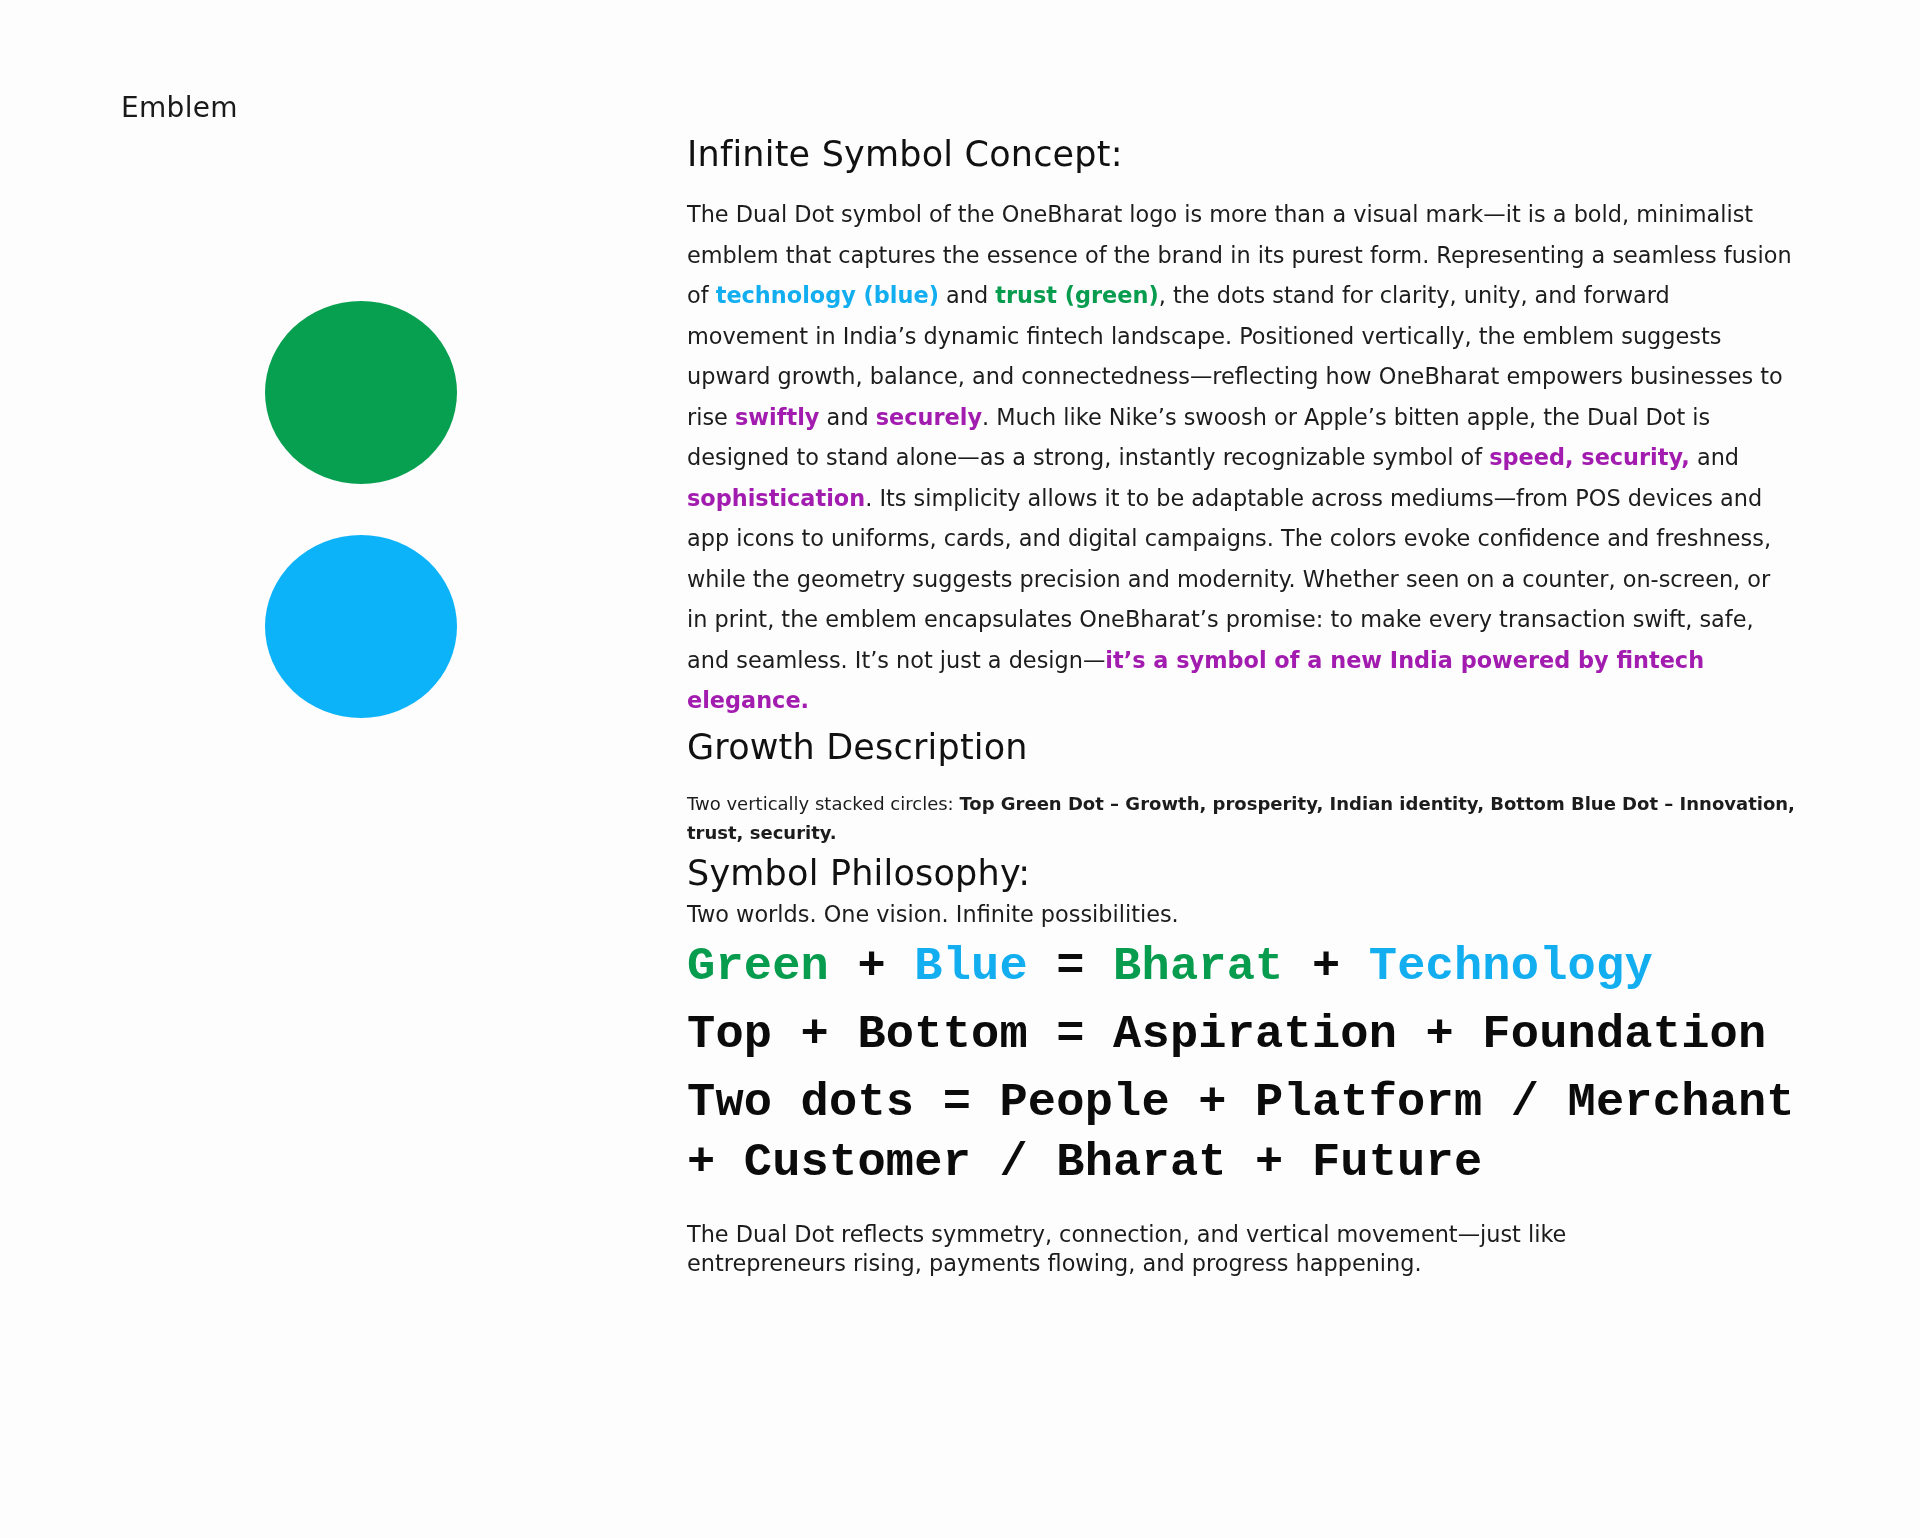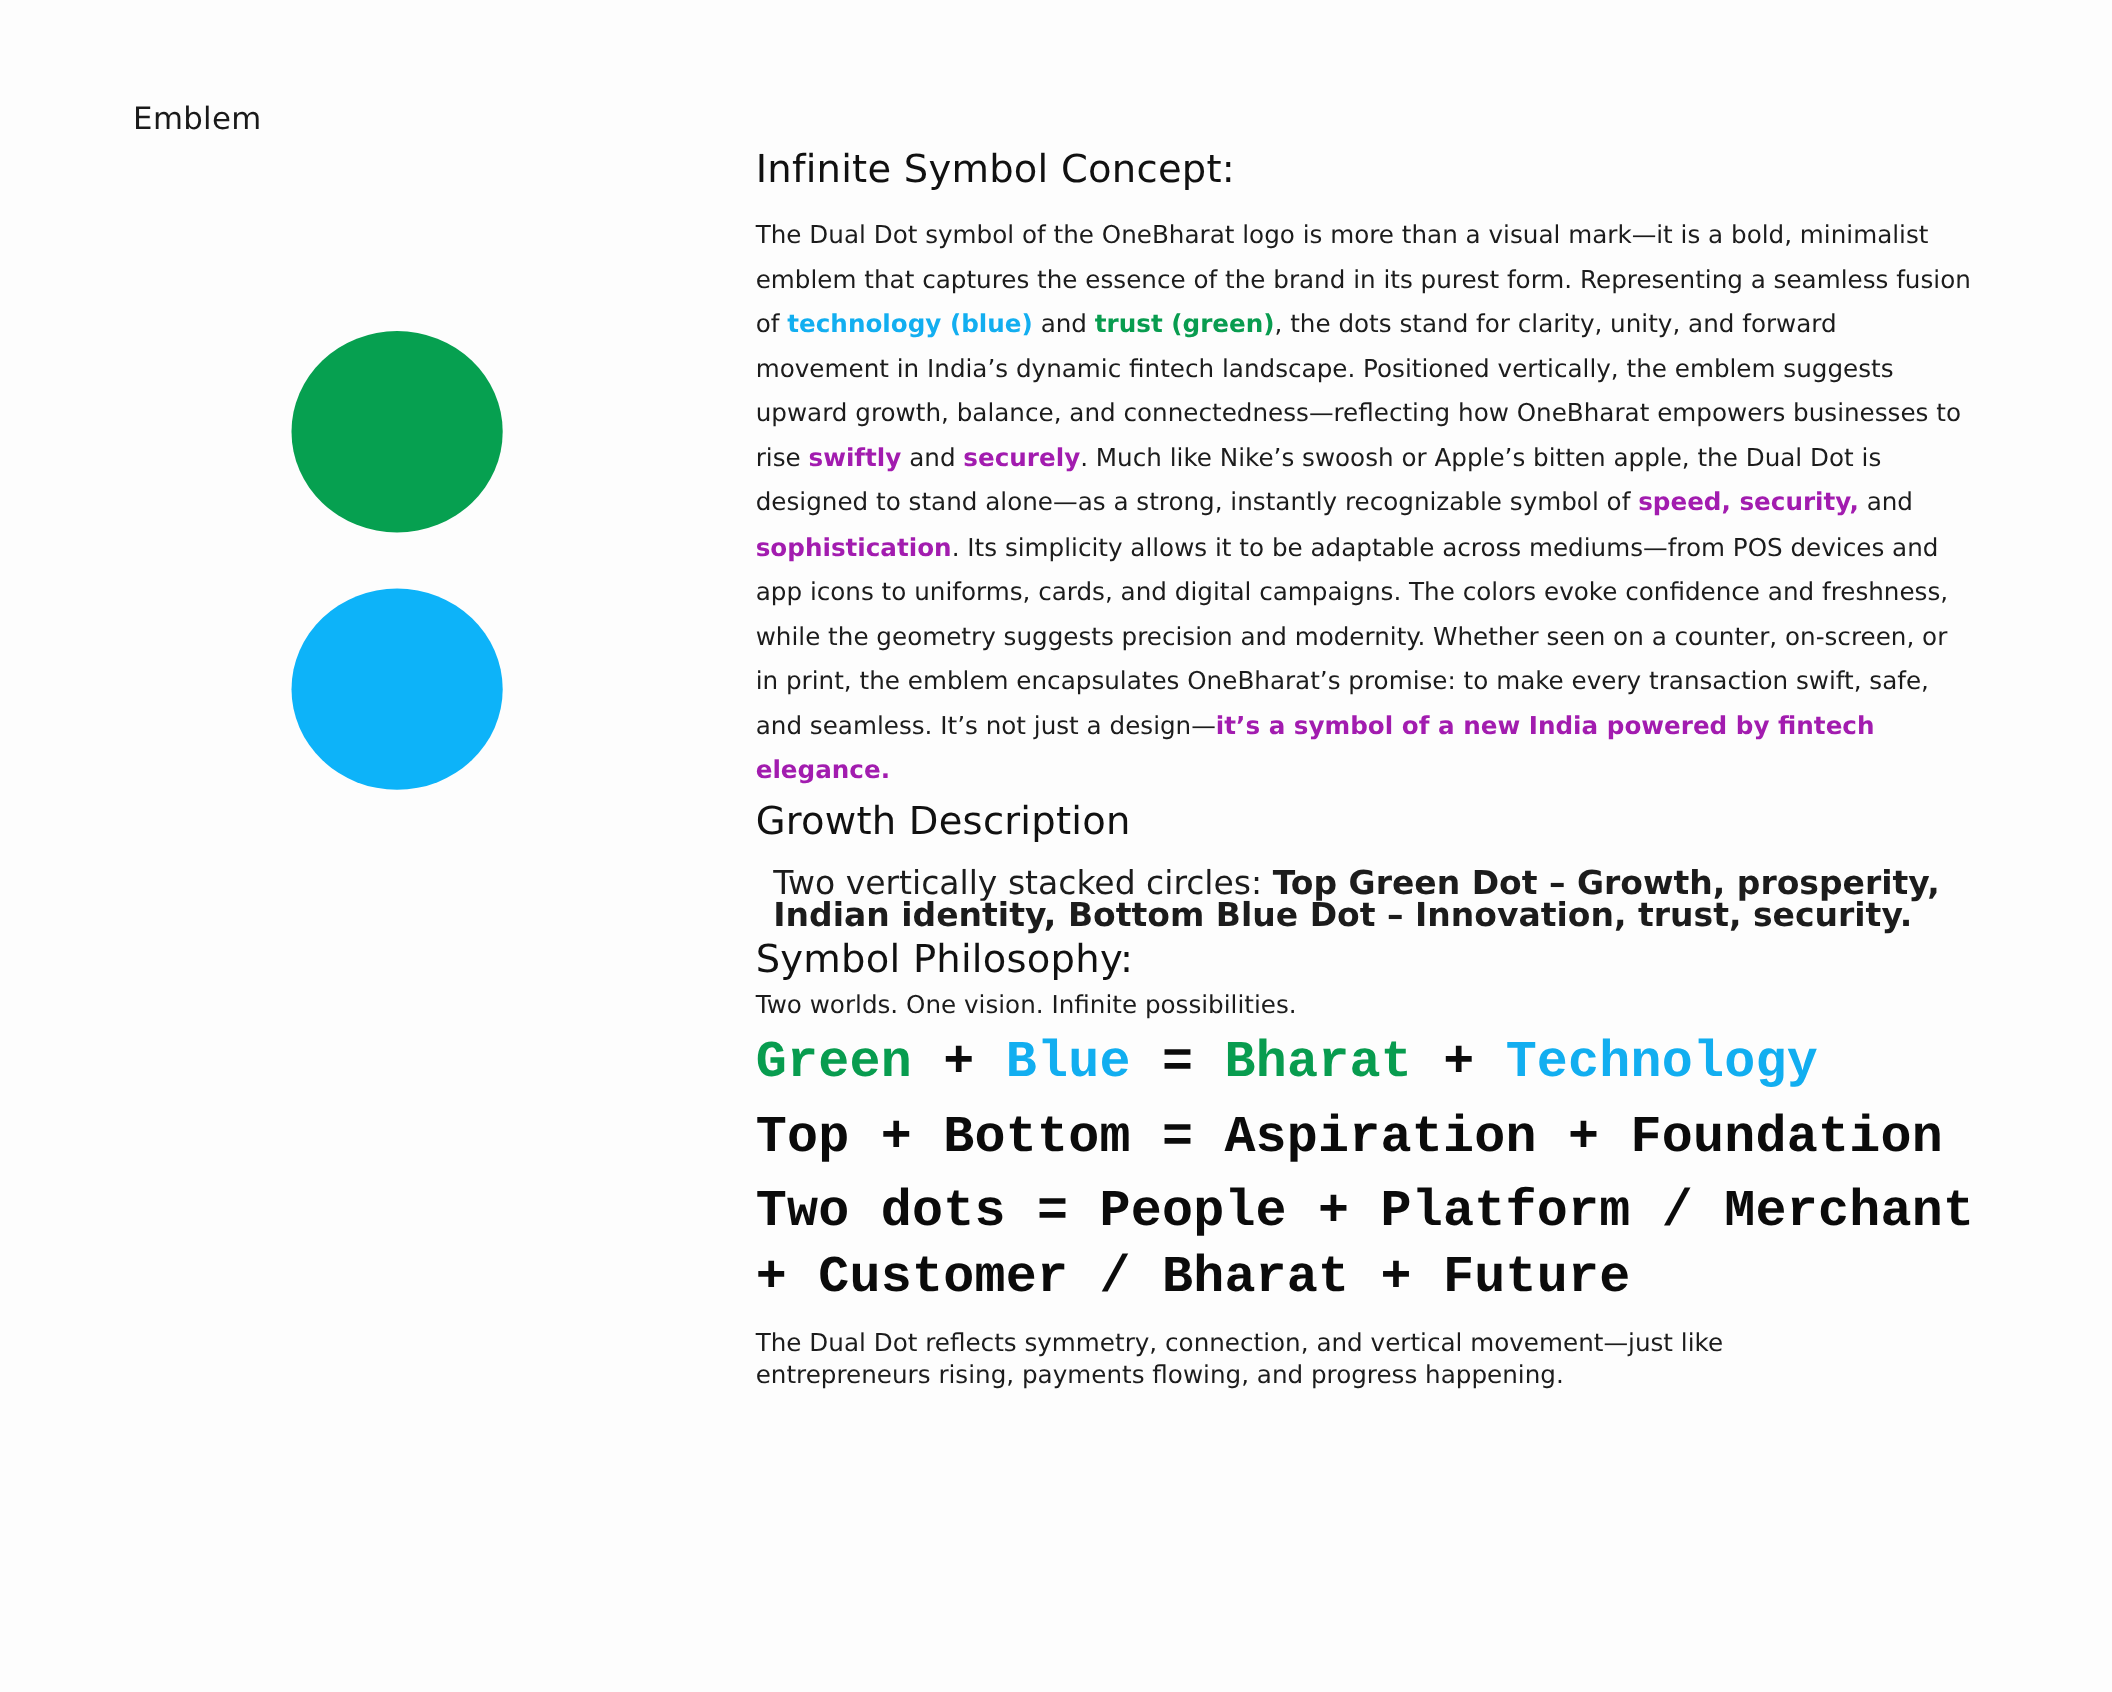--- a/index.html
+++ b/index.html
@@ -57,22 +57,22 @@
     margin: 14px 0 0 0;
     font-size: 22.4px;
     line-height: 40.5px;
     color: #1c1c1c;
   }
   .concept-para b { font-weight: bold; color: #a21caf; }
   .c-blue { color: #12aef0; font-weight: bold; }
   .c-green { color: #089c4f; font-weight: bold; }
   .visual-title { margin-top: 20px; }
   .vis-para {
-    margin: 16px 0 0 16px;
-    font-size: 30px;
+    margin: 16px 0 0 0;
+    font-size: 18px;
     line-height: 29px;
     color: #1c1c1c;
   }
   .vis-para + .vis-para { margin-top: 10px; }
   .philo-title { margin-top: 22px; line-height: 44px; }
   .tagline {
     margin: 0;
     font-size: 22.4px;
     line-height: 30px;
     color: #1c1c1c;
@@ -83,21 +83,21 @@
     line-height: 60px;
     margin: 0;
     color: #0b0b0b;
     letter-spacing: 0.2px;
     font-family: Liberation Mono, monospace;
   }
   .big-line.first { margin-top: 8px; }
   .big-line.second { margin-top: 8px; }
   .big-line.third { margin-top: 8px; }
   .closing {
-    margin: 14px 0 0 0;
+    margin: 27px 0 0 0;
     font-size: 22.4px;
     line-height: 29px;
     color: #1c1c1c;
     width: 960px;
   }
 </style>
 </head>
 <body>
 
 <div class="emblem-label">Emblem</div>

